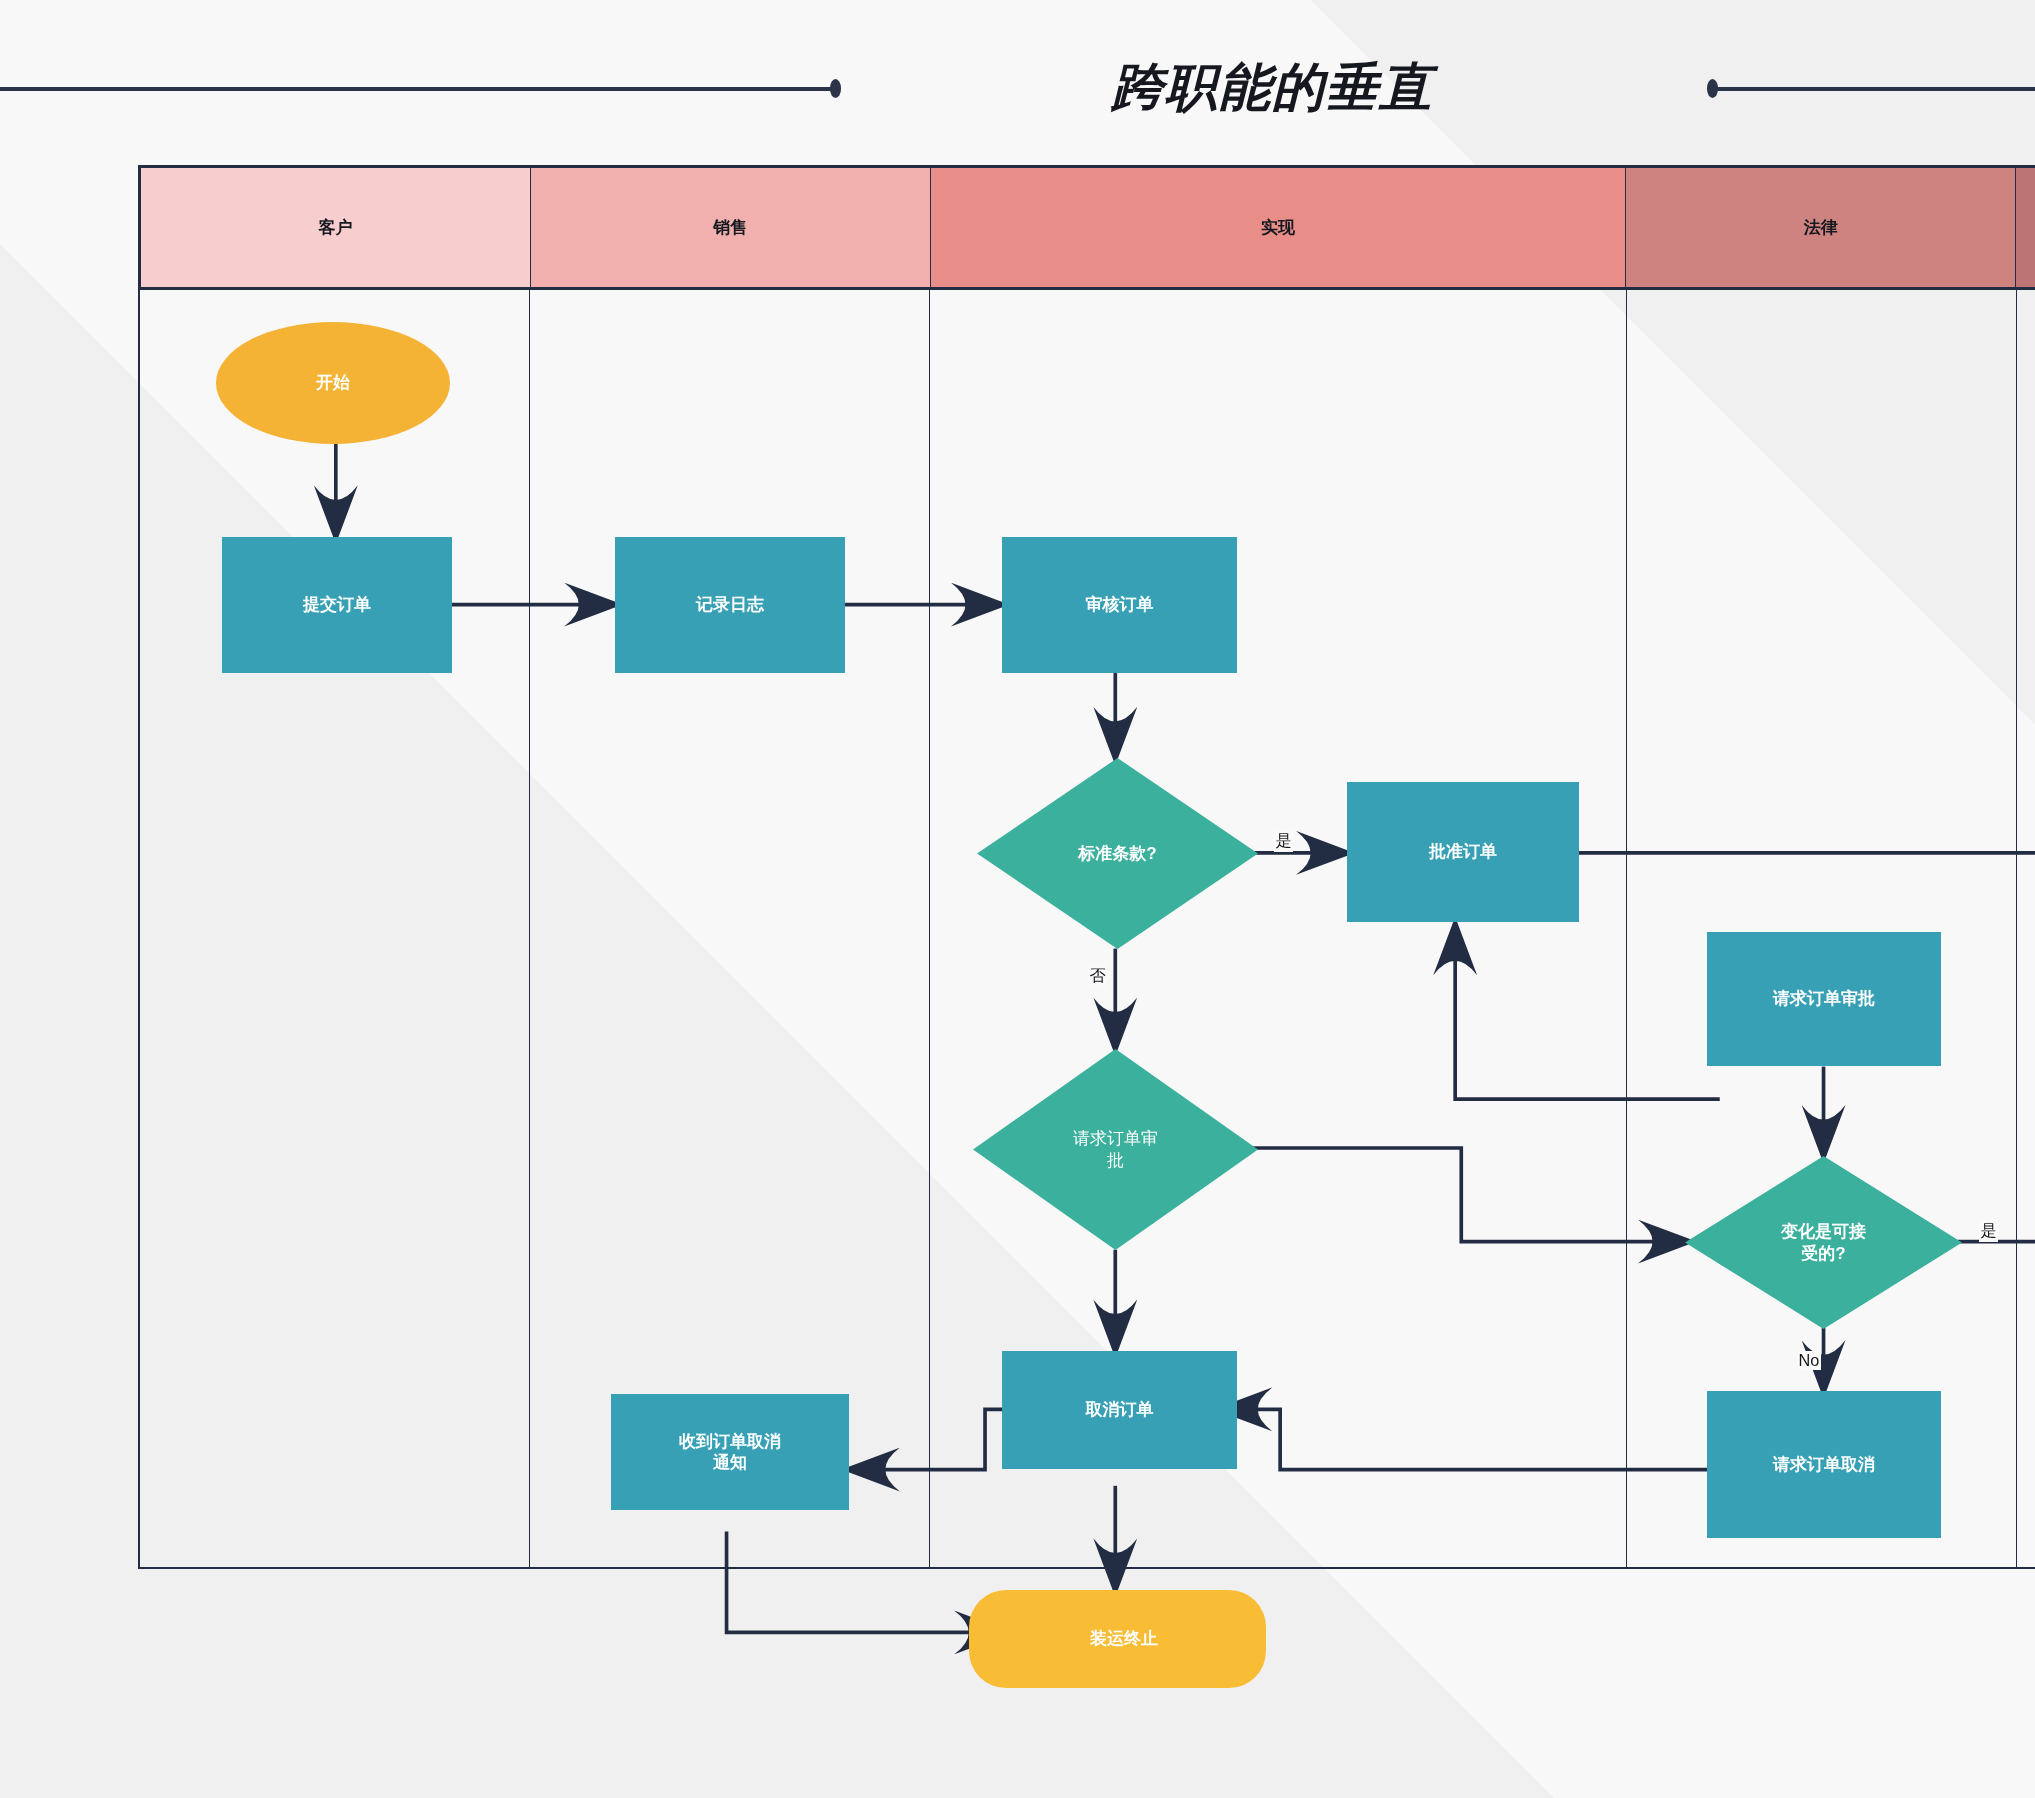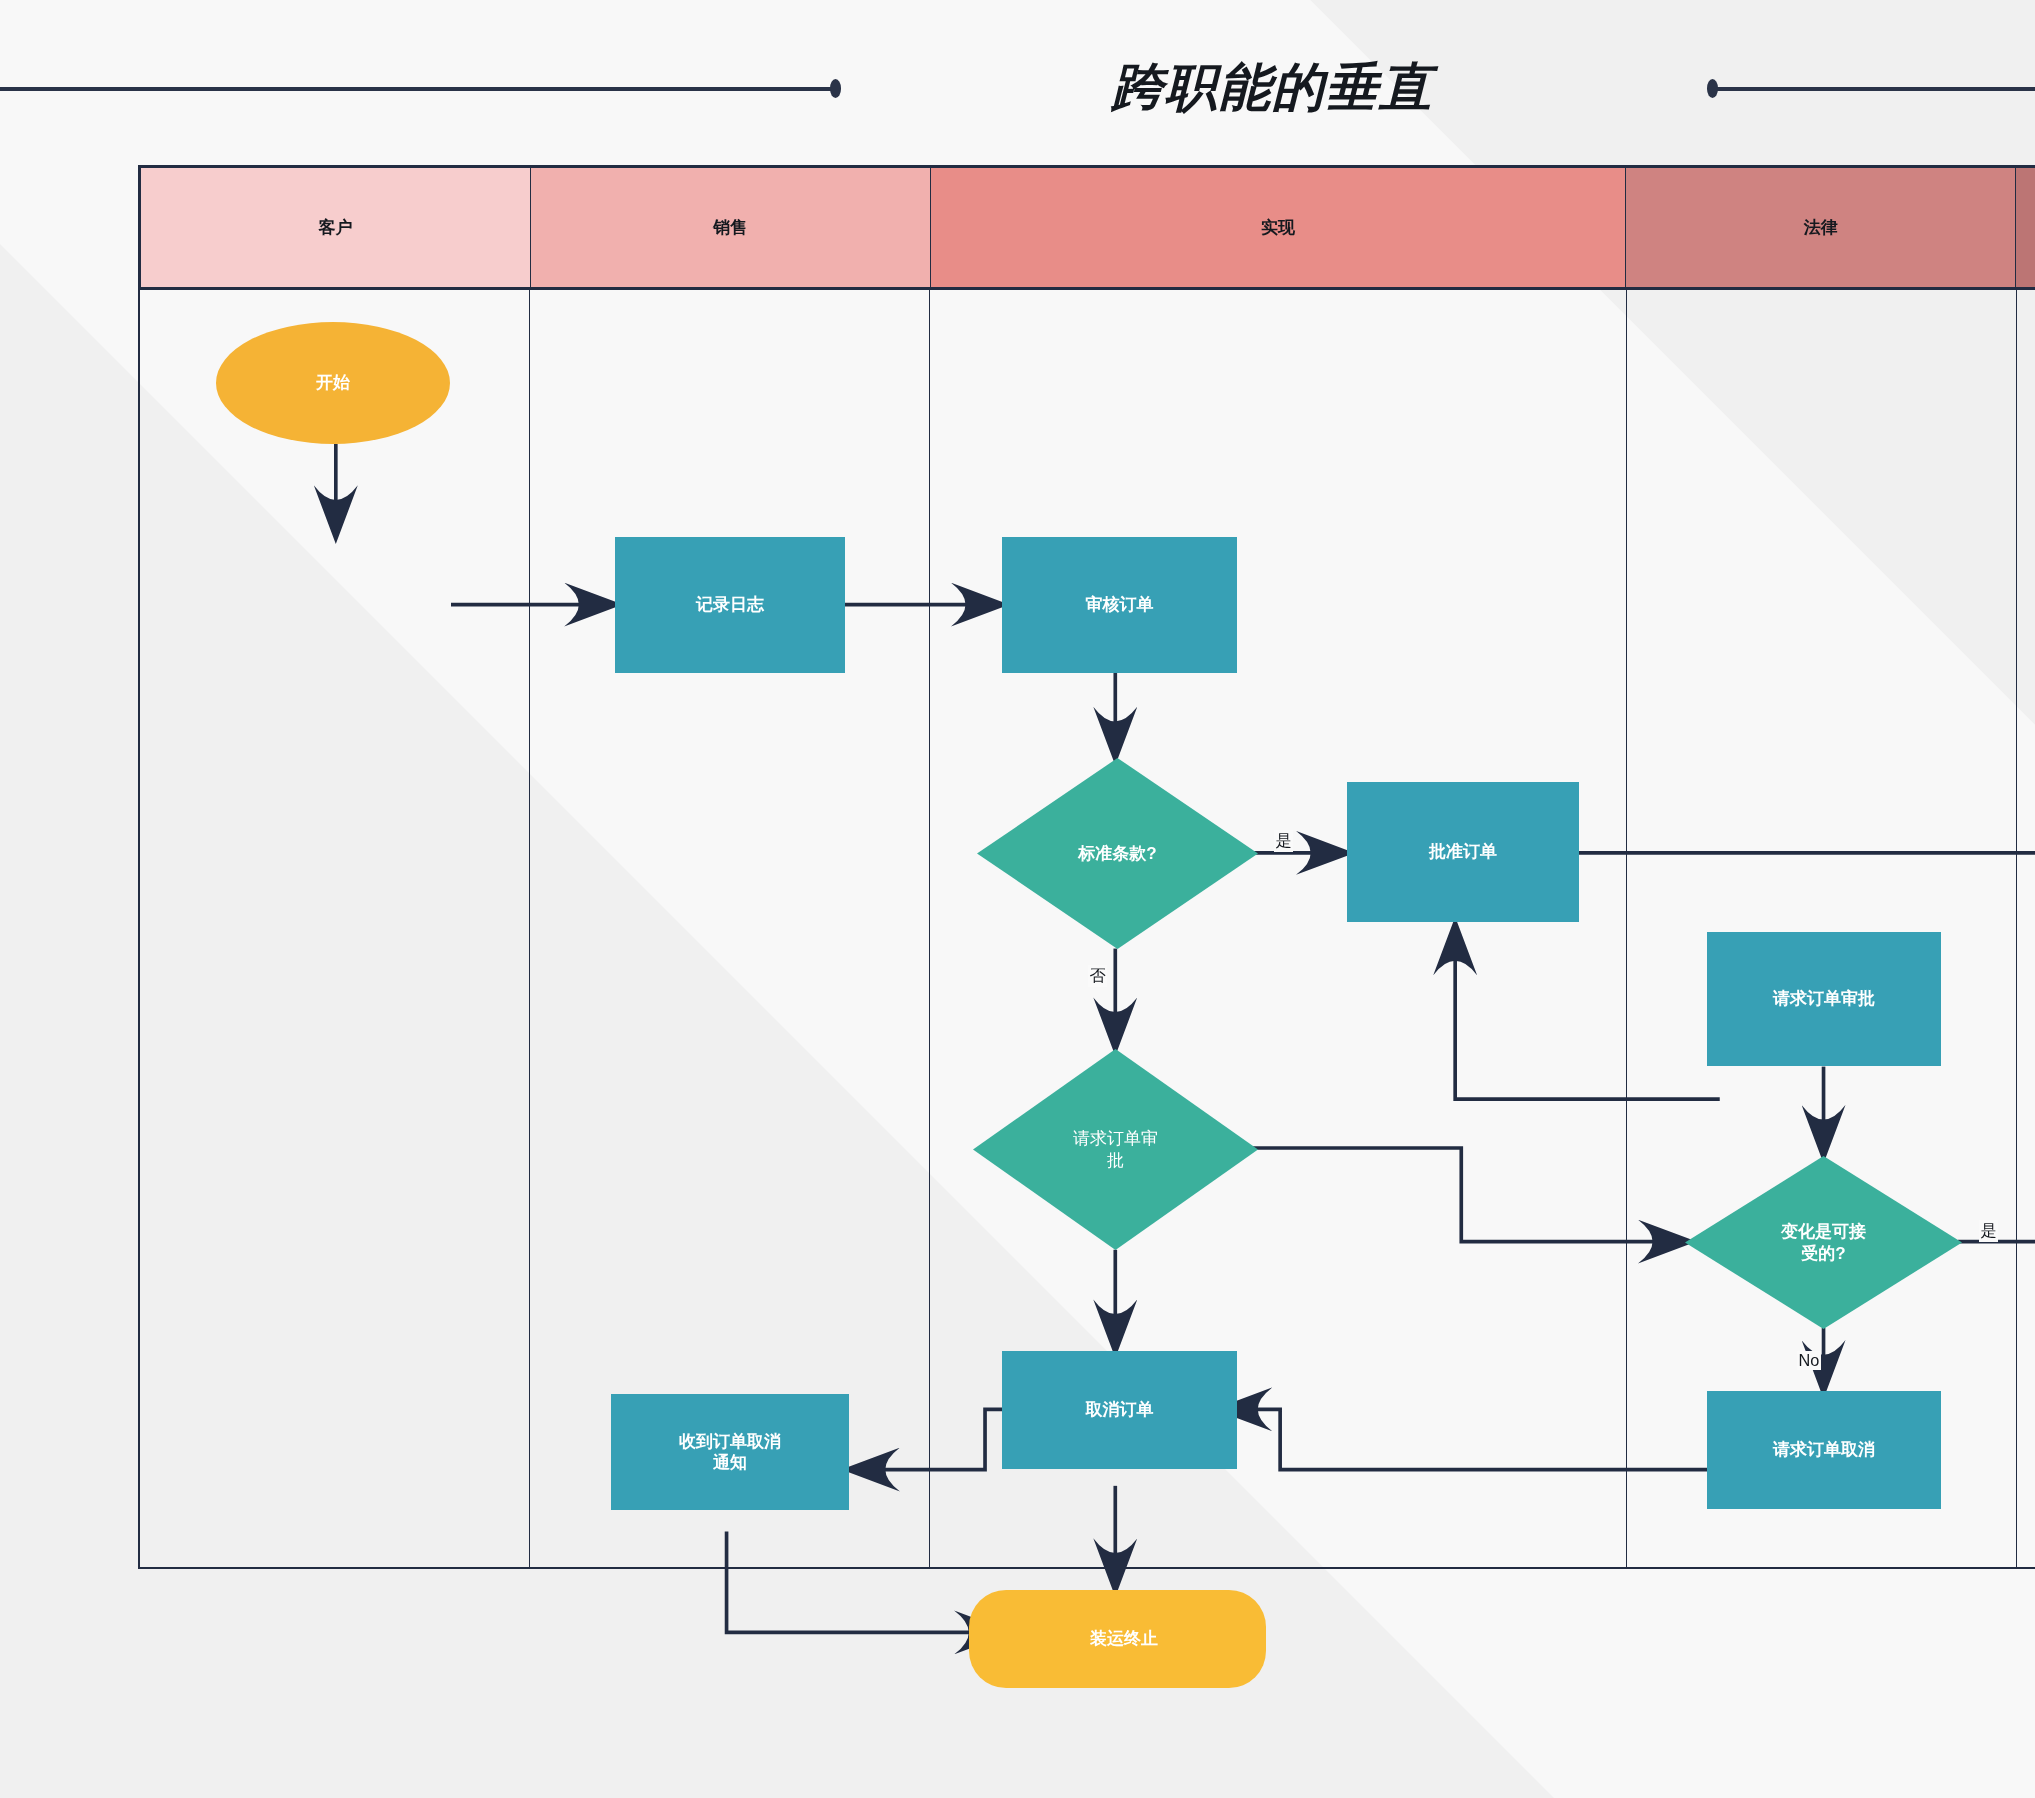--- a/index.html
+++ b/index.html
@@ -156,20 +156,23 @@
     <path d="M1785,3762 L1785,4010 L2470,4010"></path>
   </g>
 </svg>
 
 <div id="shapes">
 
   <div class="node oval" style="left:216px;top:322px;width:234px;height:122px;">
     <span class="nlabel">开始</span>
   </div>
 
+  <div class="node rect" style="left:222px;top:537px;width:230px;height:136px;">
+    <span class="nlabel">提交订单</span>
+  </div>
 
   <div class="node rect" style="left:615px;top:537px;width:230px;height:136px;">
     <span class="nlabel">记录日志</span>
   </div>
 
   <div class="node rect" style="left:611px;top:1394px;width:238px;height:116px;">
     <span class="nlabel" style="white-space:pre-line;">收到订单取消
 通知</span>
   </div>
 
@@ -203,21 +206,21 @@
   <div class="node rect" style="left:1707px;top:932px;width:234px;height:134px;">
     <span class="nlabel">请求订单审批</span>
   </div>
 
   <div class="node diamond" style="left:1685px;top:1156px;width:277px;height:173px;">
     <div class="dshape"></div>
     <span class="nlabel dlabel" style="white-space:pre-line;width:147px;">变化是可接
 受的?</span>
   </div>
 
-  <div class="node rect" style="left:1707px;top:1391px;width:234px;height:118px;">
+  <div class="node rect" style="left:1707px;top:1391px;width:234px;height:147px;">
     <span class="nlabel">请求订单取消</span>
   </div>
 
   <span class="edge-label" style="left:1274px;top:830px;">是</span>
   <span class="edge-label" style="left:1088px;top:965px;">否</span>
   <span class="edge-label" style="left:1979px;top:1220px;">是</span>
   <span class="edge-label" style="left:1797px;top:1351px;">No</span>
 </div>
 
 

